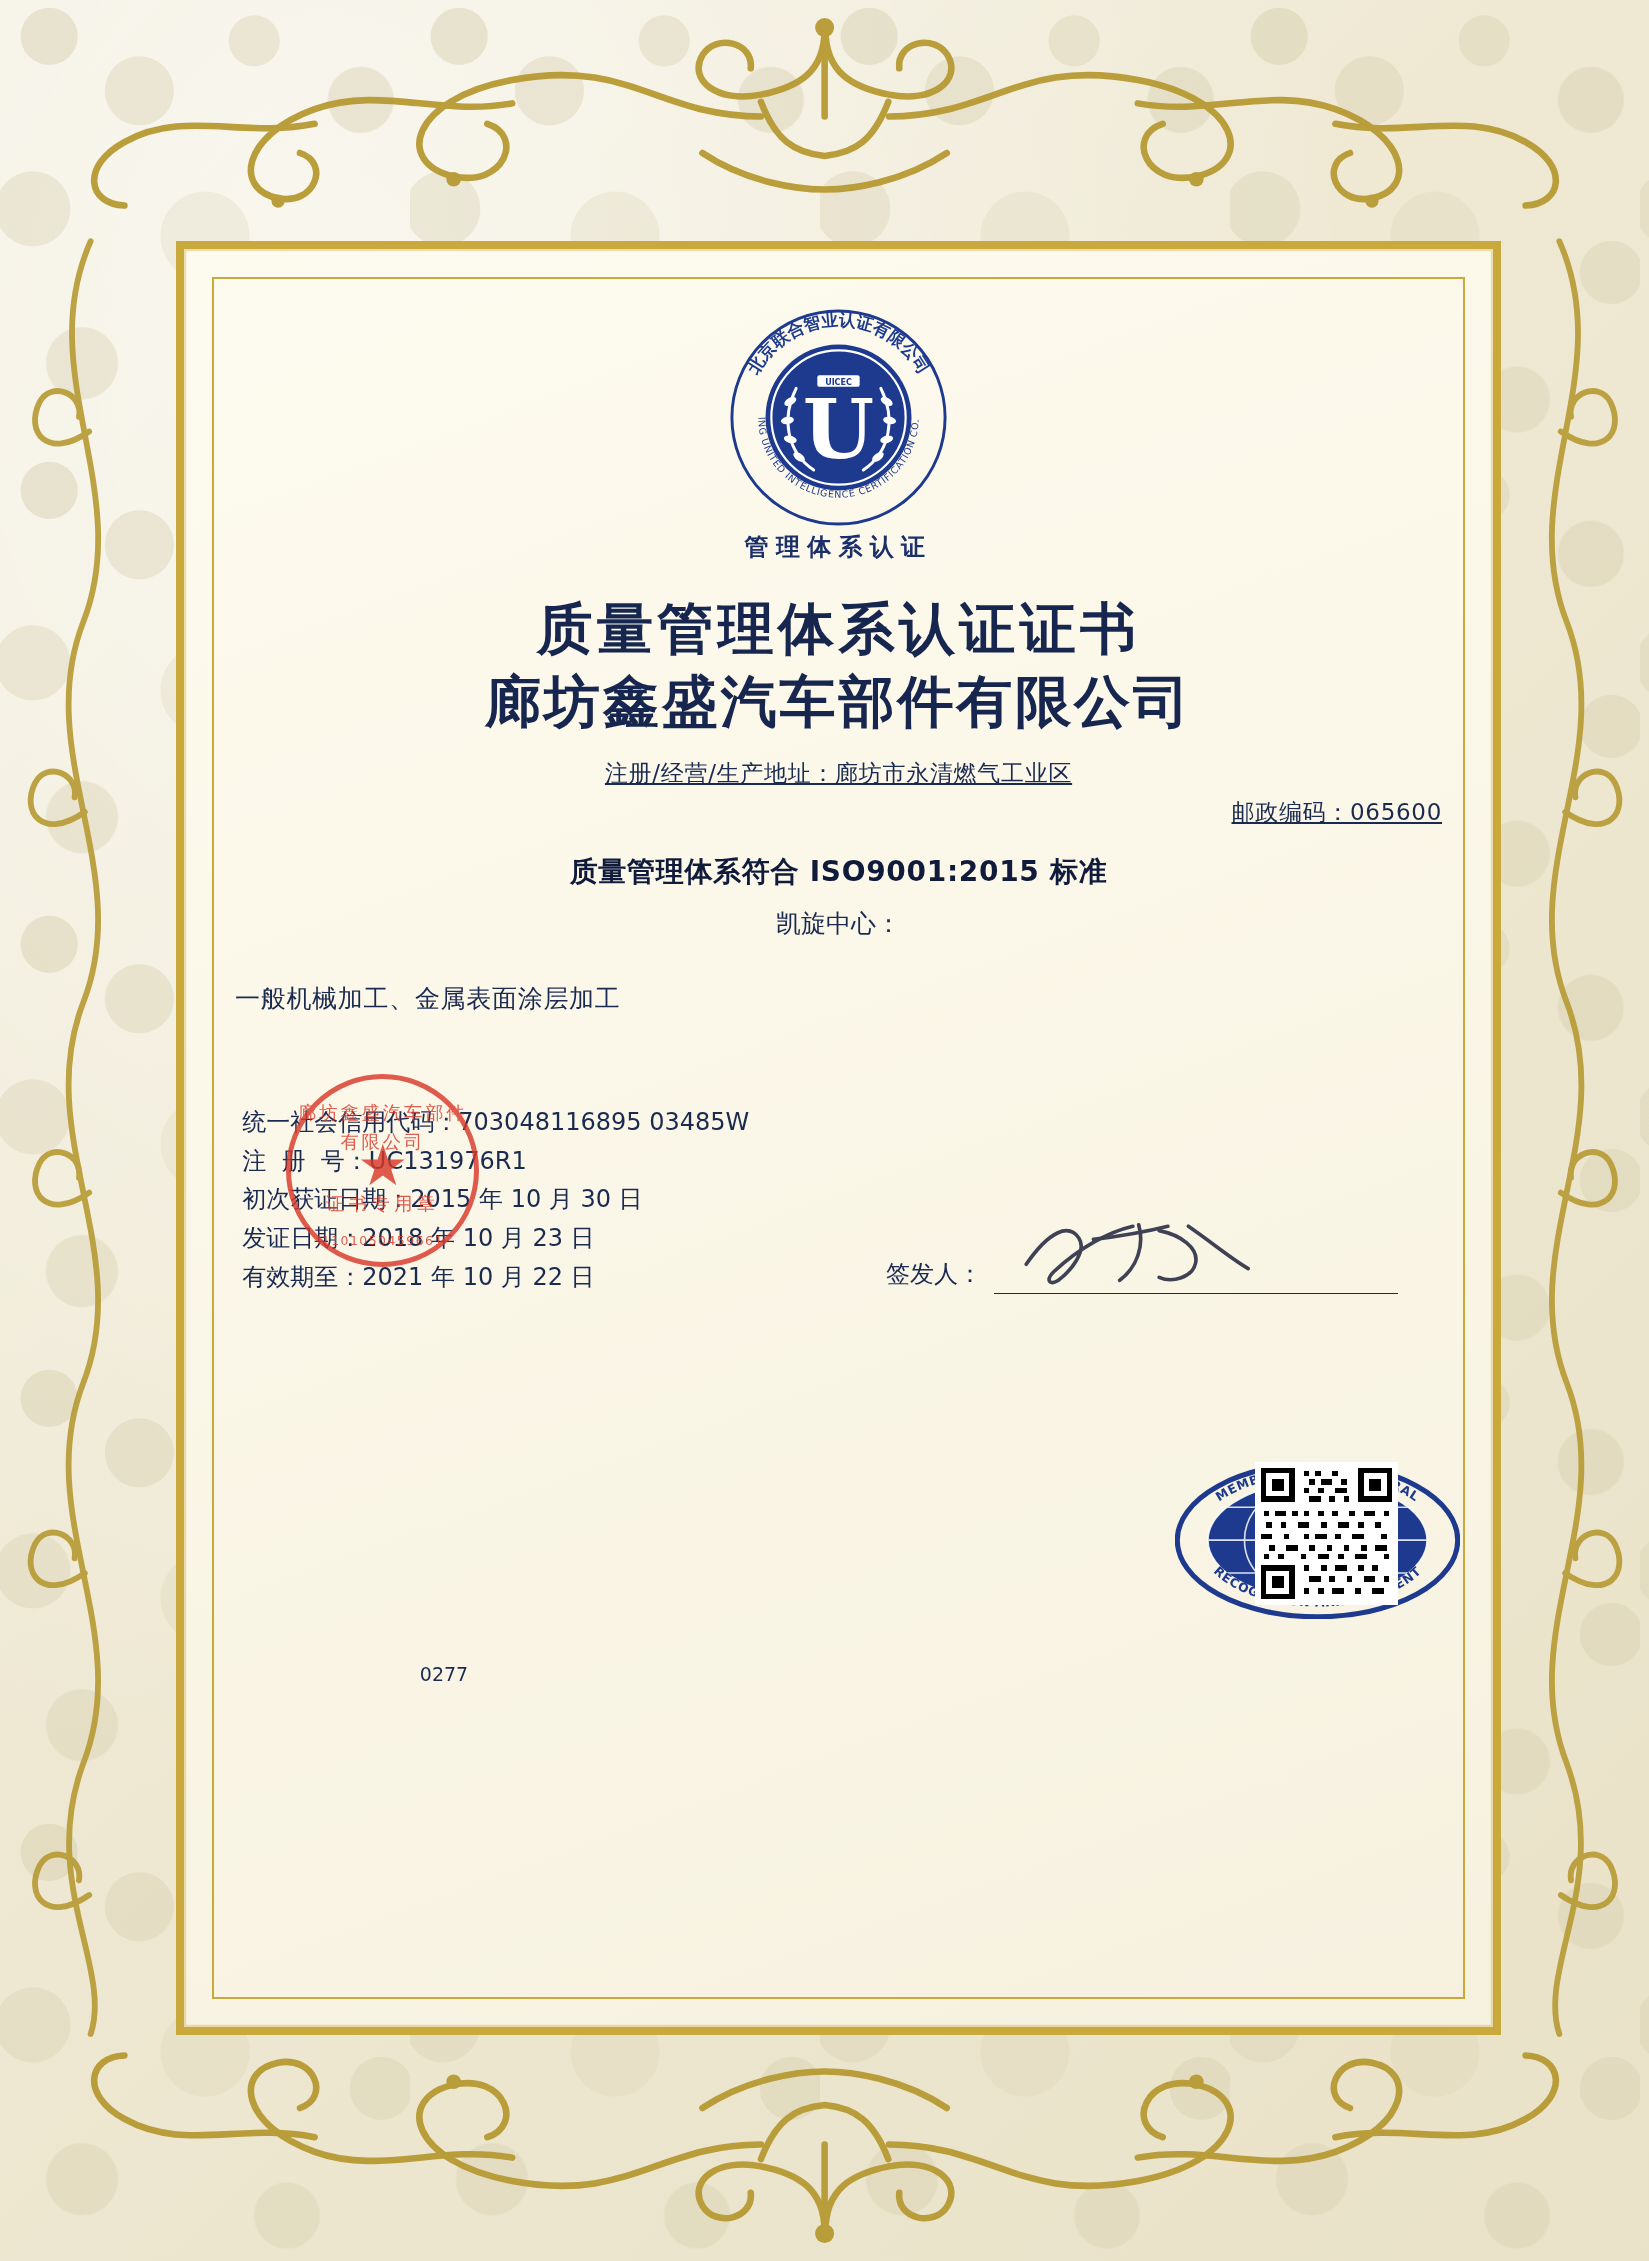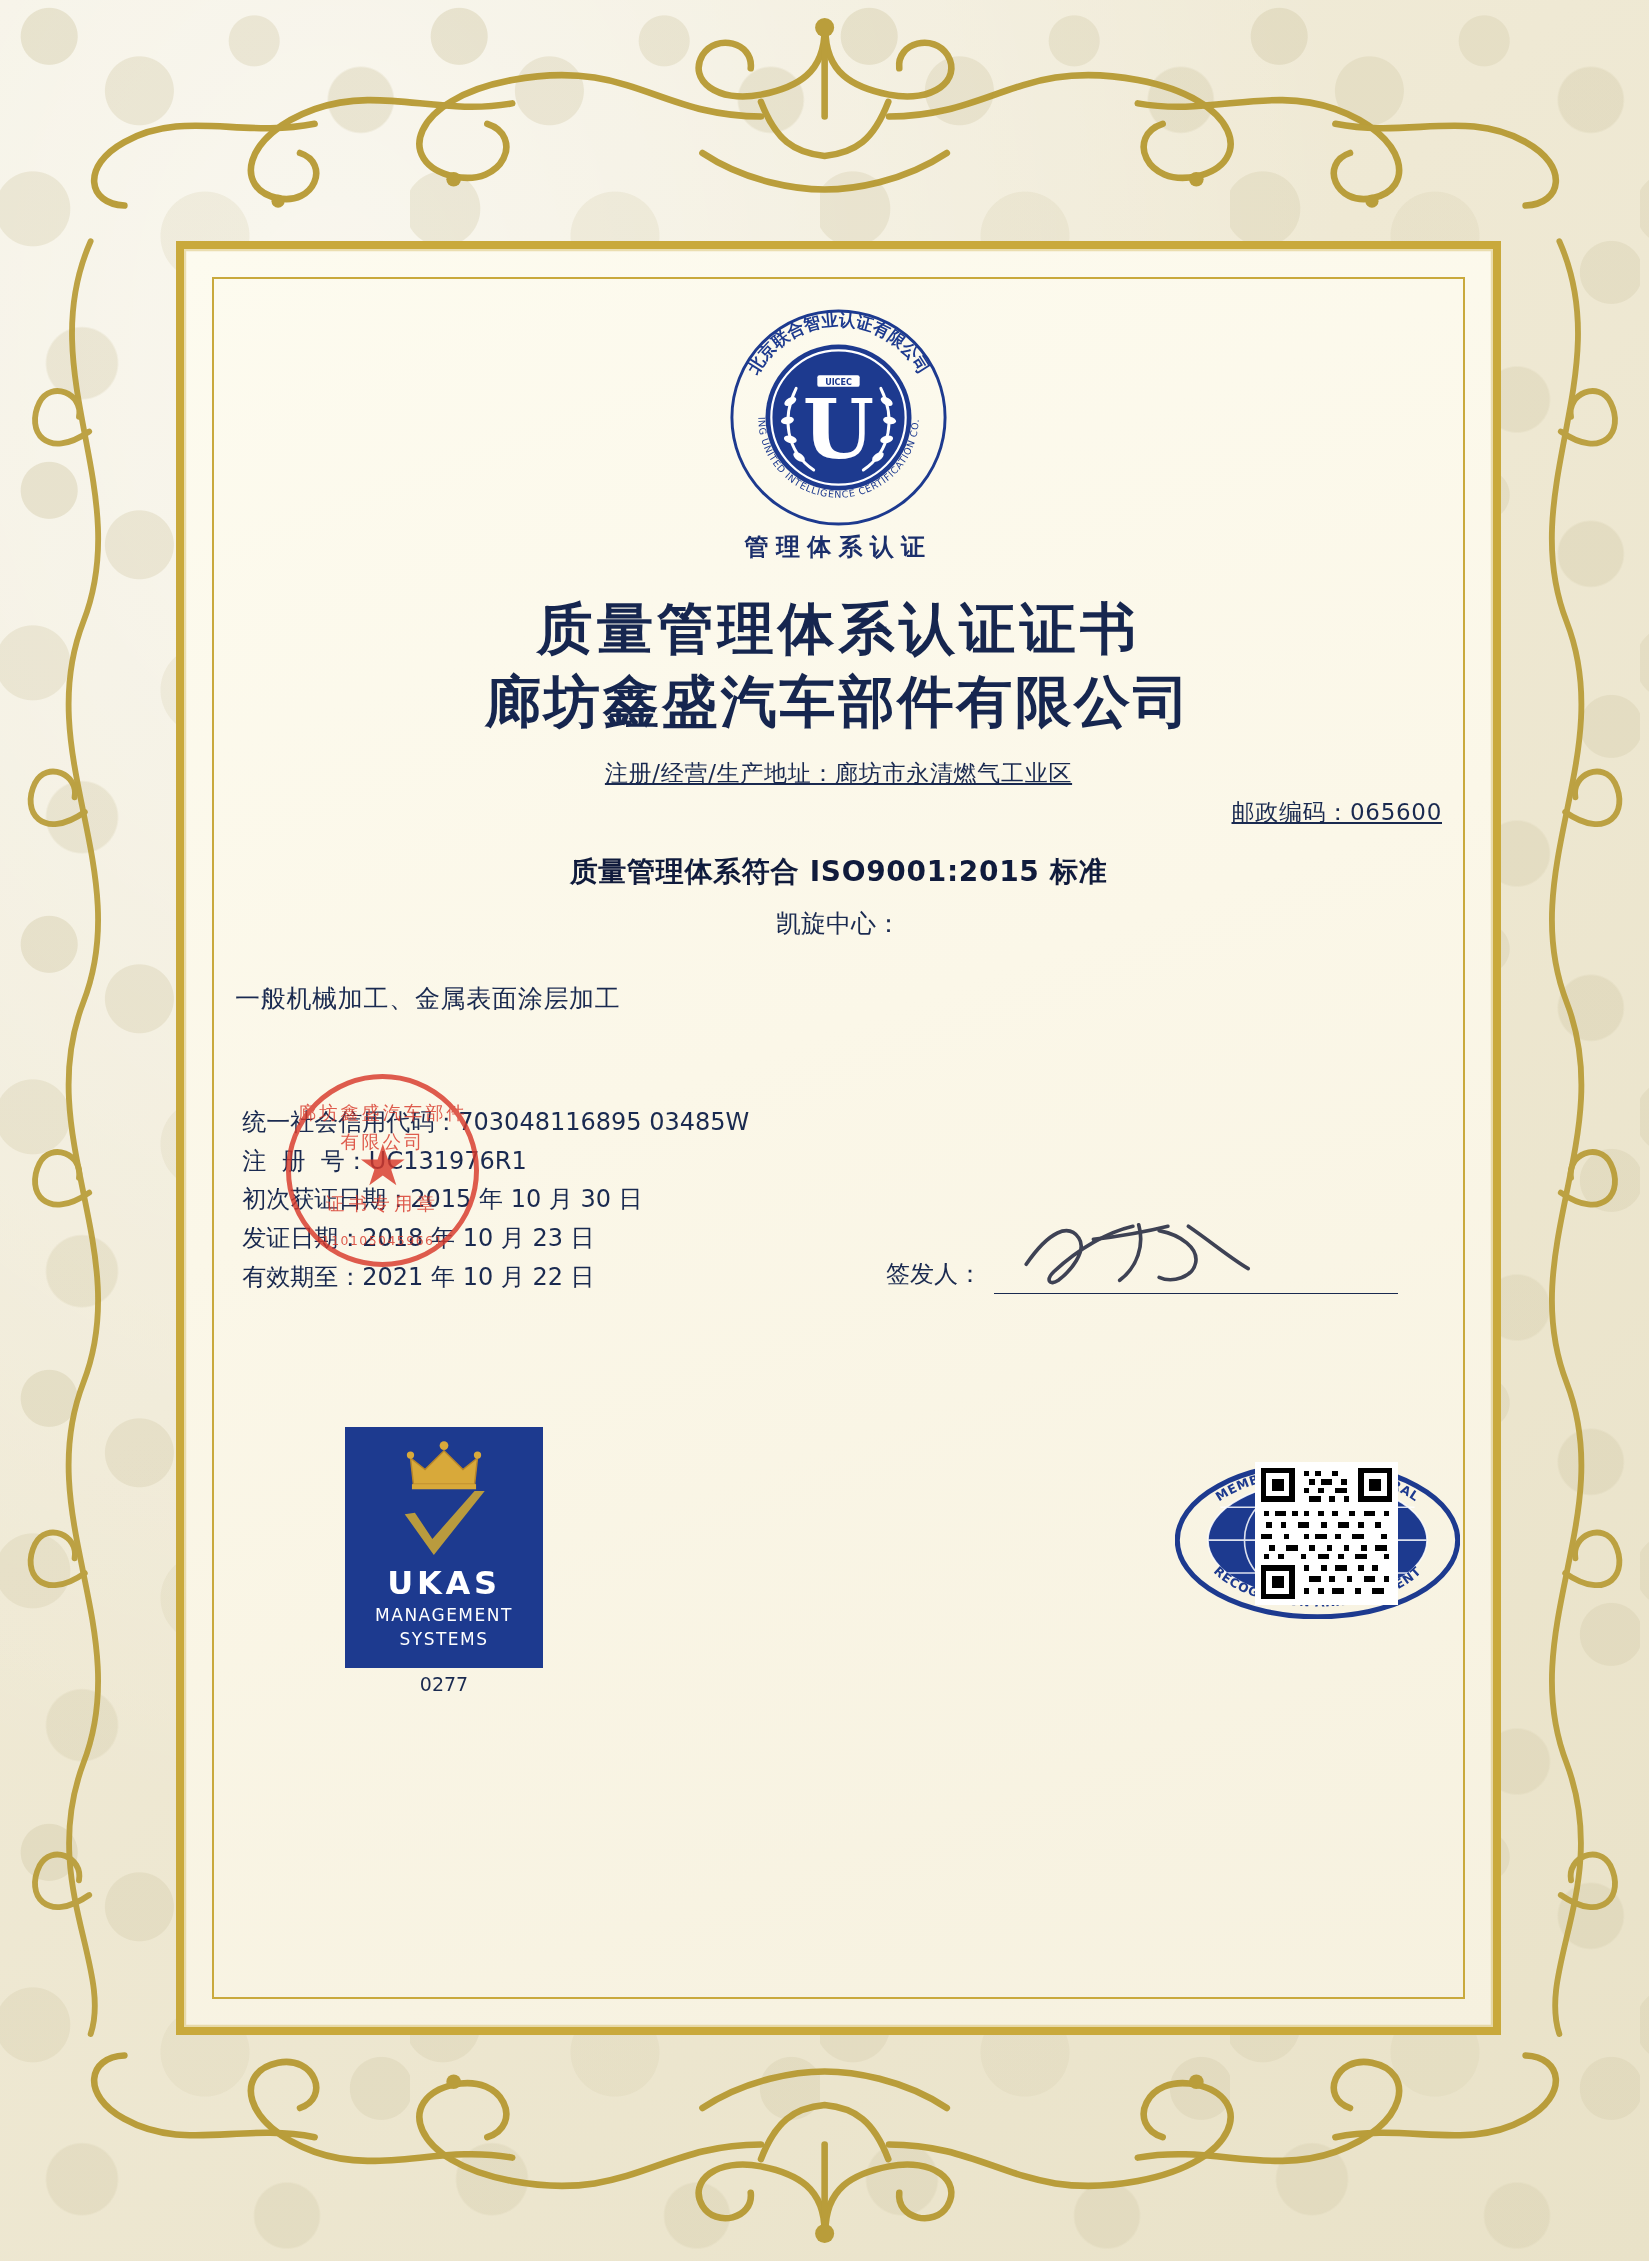--- a/index.html
+++ b/index.html
@@ -290,21 +290,21 @@
   .ukas .ukas-sub {
     font-family: "DejaVu Sans", sans-serif;
     font-size: 17px;
     letter-spacing: 1.5px;
     line-height: 1.25;
     margin-top: 2.9px;
   }
   .ukas-num {
     position: absolute;
     left: 110px;
-    top: 246px;
+    top: 236px;
     width: 198px;
     text-align: center;
     font-family: "DejaVu Sans", sans-serif;
     font-size: 19px;
     color: #1a2a50;
   }
 
   .iaf {
     position: absolute;
     left: 940px;
@@ -503,39 +503,20 @@
                   <path d="M196 28 C226 34 250 52 246 72 C242 92 214 100 196 92"></path>
                   <path d="M236 22 C268 44 294 66 318 80"></path>
                 </g>
               </svg>
             </span>
           </span>
         </div>
       </div>
 
       <div class="logos">
-        <div class="ukas">
-          <div class="crown">
-            <svg viewBox="0 0 120 70" width="88" height="51" aria-hidden="true">
-              <circle cx="60" cy="9" r="6" fill="#d8a93a"></circle>
-              <path d="M18 62 L14 26 L34 42 L60 16 L86 42 L106 26 L102 62 Z" fill="#d8a93a" stroke="#b8862a" stroke-width="2"></path>
-              <rect x="16" y="62" width="88" height="7" fill="#d8a93a"></rect>
-              <circle cx="14" cy="22" r="5" fill="#d8a93a"></circle>
-              <circle cx="106" cy="22" r="5" fill="#d8a93a"></circle>
-            </svg>
-          </div>
-          <div class="tick">
-            <svg viewBox="0 0 140 110" width="102" height="80" aria-hidden="true">
-              <path d="M16 36 L56 92 L126 4 L112 4 L54 70 L30 34 Z" fill="#b99b3e"></path>
-            </svg>
-          </div>
-          <div class="ukas-word">UKAS</div>
-          <div class="ukas-sub">MANAGEMENT</div>
-          <div class="ukas-sub">SYSTEMS</div>
-        </div>
         <div class="ukas-num">0277</div>
 
         <div class="iaf">
           <svg viewBox="0 0 390 215" width="285" height="157" aria-hidden="true">
             <ellipse cx="195" cy="107" rx="192" ry="105" fill="none" stroke="#1d3a8f" stroke-width="7"></ellipse>
             <ellipse cx="195" cy="107" rx="150" ry="80" fill="#1d3a8f"></ellipse>
             <g fill="none" stroke="#ffffff" stroke-width="2.2" opacity="0.85">
               <ellipse cx="195" cy="107" rx="150" ry="80"></ellipse>
               <ellipse cx="195" cy="107" rx="100" ry="80"></ellipse>
               <ellipse cx="195" cy="107" rx="50" ry="80"></ellipse>

